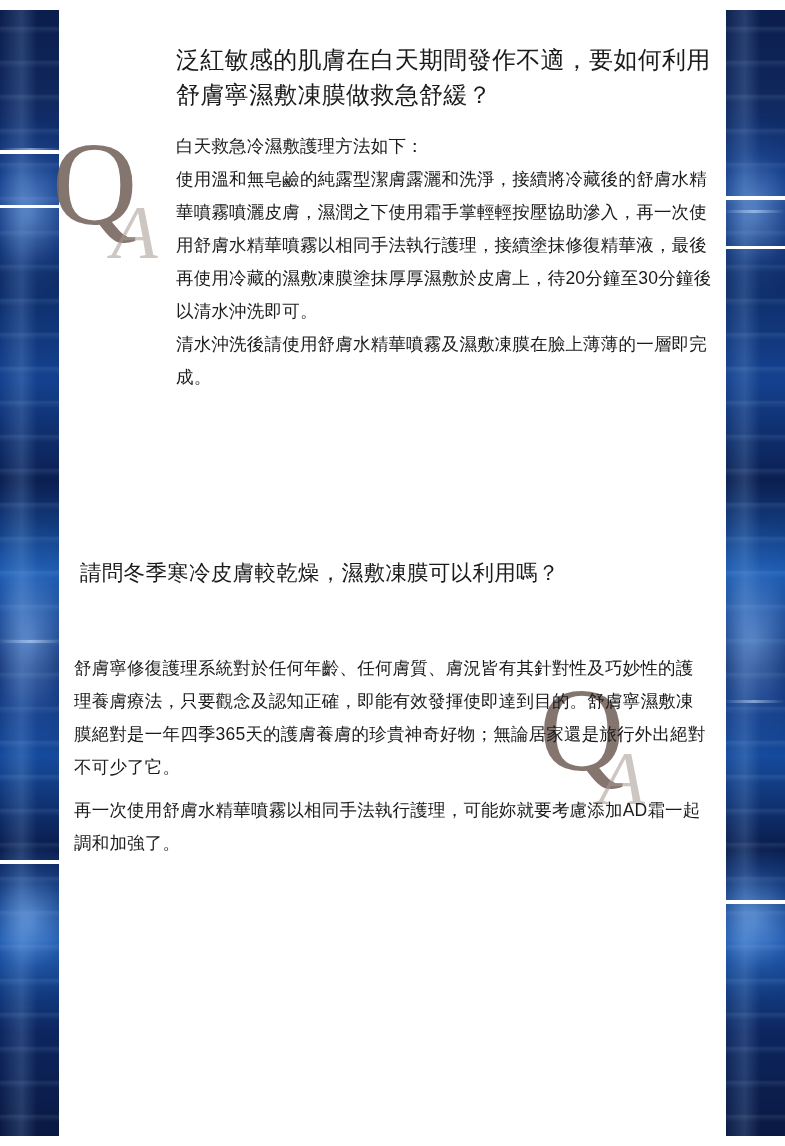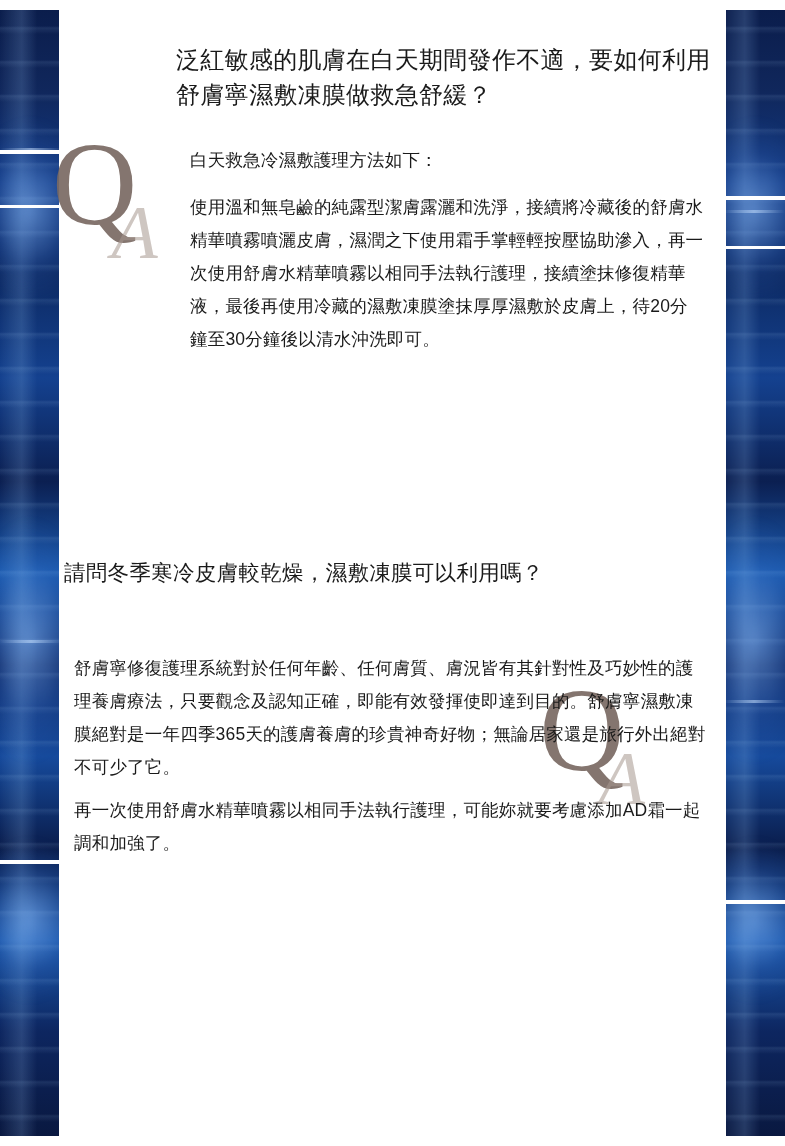--- a/index.html
+++ b/index.html
@@ -169,29 +169,29 @@
   .b1-answer {
     position: absolute;
     left: 114px;
     top: 130px;
     right: 4px;
     font-size: 17.5px;
     line-height: 33px;
     color: #1a1a1a;
     letter-spacing: 0.2px;
   }
-  .b1-answer p { margin: 14px; }
+  .b1-answer p { margin: 0; }
 
   
   .block2 { position: absolute; left: 0; top: 556px; right: 0; }
   .block2 .qa-mark { right: 78px; top: 68px; }
 
   .b2-question {
     position: absolute;
-    left: 2px;
+    left: 18px;
     top: 0;
     right: 160px;
     font-size: 21.5px;
     line-height: 35px;
     color: #1a1a1a;
     letter-spacing: 0.3px;
   }
 
   .b2-answer {
     position: absolute;
@@ -246,20 +246,21 @@
     <div class="qa-block block1">
       <div class="qa-mark">
         <span class="q">Q</span><span class="a">A</span>
       </div>
 
       <div class="b1-question">泛紅敏感的肌膚在白天期間發作不適，要如何利用舒膚寧濕敷凍膜做救急舒緩？</div>
 
       <div class="b1-answer">
         <p>白天救急冷濕敷護理方法如下：</p>
         <p>使用溫和無皂鹼的純露型潔膚露灑和洗淨，接續將冷藏後的舒膚水精華噴霧噴灑皮膚，濕潤之下使用霜手掌輕輕按壓協助滲入，再一次使用舒膚水精華噴霧以相同手法執行護理，接續塗抹修復精華液，最後再使用冷藏的濕敷凍膜塗抹厚厚濕敷於皮膚上，待20分鐘至30分鐘後以清水沖洗即可。</p>
+        <p>清水沖洗後請使用舒膚水精華噴霧及濕敷凍膜在臉上薄薄的一層即完成。</p>
       </div>
     </div>
 
     <div class="qa-block block2">
       <div class="qa-mark">
         <span class="q">Q</span><span class="a">A</span>
       </div>
 
       <div class="b2-question">請問冬季寒冷皮膚較乾燥，濕敷凍膜可以利用嗎？</div>
 

